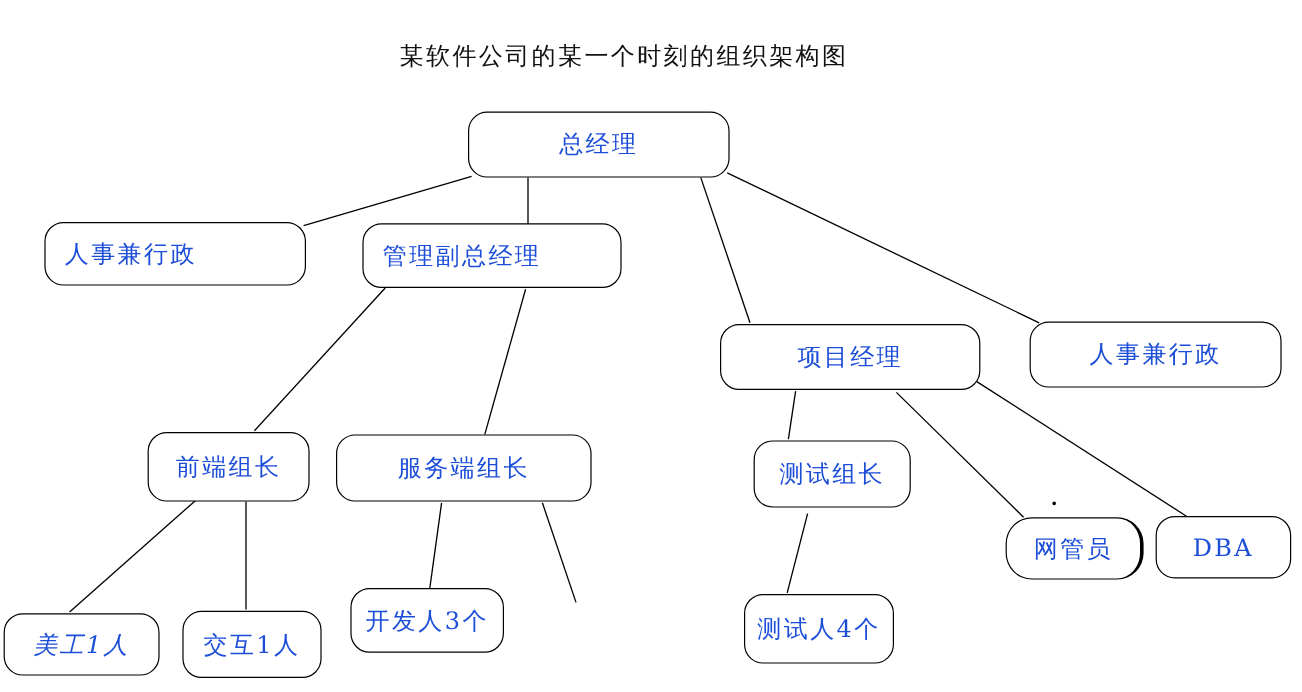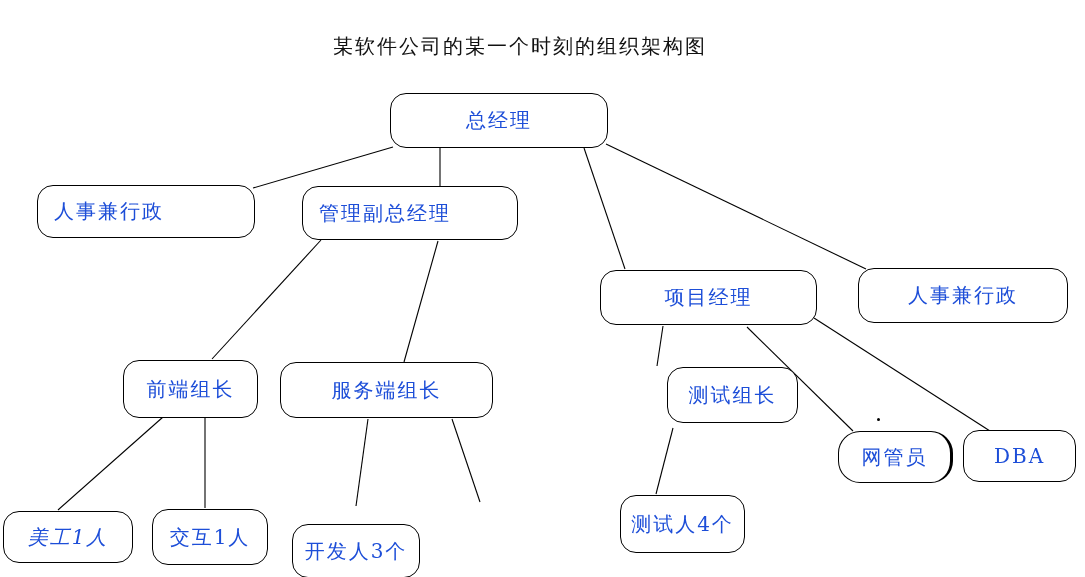--- a/index.html
+++ b/index.html
@@ -66,23 +66,23 @@
       <line x1="673" y1="428" x2="656" y2="494"></line>
     </svg>
 
   <div class="node" style="left: 390px; top: 93px; width: 218px; height: 55px;">总经理</div>
   <div class="node align-left" style="left: 37px; top: 185px; width: 218px; height: 53px;">人事兼行政</div>
   <div class="node align-left" style="left: 302px; top: 186px; width: 216px; height: 54px;">管理副总经理</div>
   <div class="node" style="left: 600px; top: 270px; width: 217px; height: 55px;">项目经理</div>
   <div class="node" style="left: 858px; top: 268px; width: 210px; height: 55px;">人事兼行政</div>
   <div class="node" style="left: 123px; top: 360px; width: 135px; height: 58px;">前端组长</div>
   <div class="node" style="left: 280px; top: 362px; width: 213px; height: 56px;">服务端组长</div>
-  <div class="node" style="left: 628px; top: 367px; width: 131px; height: 56px; margin-left: 39px;">测试组长</div>
+  <div class="node" style="left: 628px; top: 367px; width: 131px; height: 56px;">测试组长</div>
   <div class="node thick-right" style="left: 838px; top: 431px; width: 115px; height: 52px;">网管员</div>
   <div class="node" style="left: 963px; top: 430px; width: 113px; height: 52px;">DBA</div>
   <div class="node" style="left: 3px; top: 511px; width: 130px; height: 52px; font-style: italic;">美工1人</div>
   <div class="node" style="left: 152px; top: 509px; width: 116px; height: 56px;">交互1人</div>
-  <div class="node" style="left: 292px; top: 524px; width: 128px; height: 54px; text-align: right;">开发人3个</div>
+  <div class="node" style="left: 292px; top: 490px; width: 128px; height: 54px; text-align: right;">开发人3个</div>
   <div class="node" style="left: 620px; top: 495px; width: 125px; height: 58px;">测试人4个</div>
 
   <div class="stray-dot" style="left: 877px; top: 418px;"></div>
 
 </div>
 
 </body></html>

